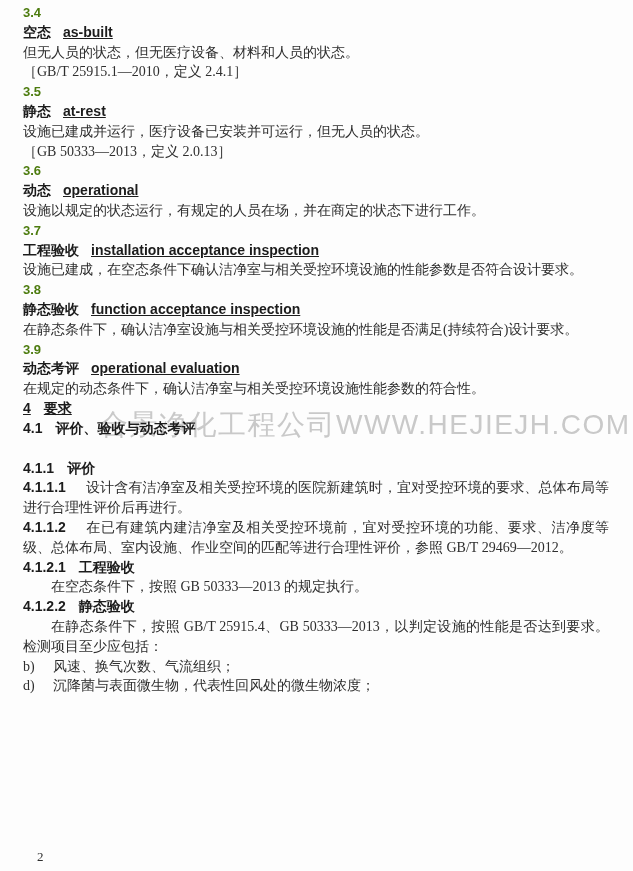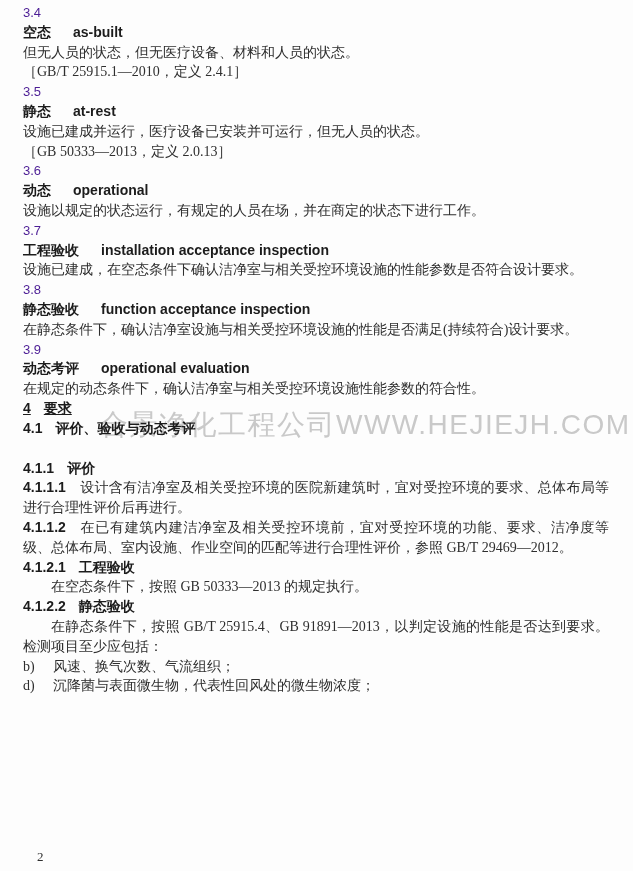--- a/index.html
+++ b/index.html
@@ -17,46 +17,46 @@
     position: absolute;
     left: 23px;
     top: 3px;
     width: 586px;
     line-height: 19.8px;
   }
   .content p, .content div { margin: 0; padding: 0; }
 
   
   .term-section { }
-  .term-number { font-family: "Liberation Sans", sans-serif; font-size: 13px; color: #4c1d95; }
+  .term-number { font-family: "Liberation Sans", sans-serif; font-size: 13px; color: #4d7c0f; font-weight: bold; }
   .term-heading {
     margin-left: 33px;
     font-family: "Liberation Sans", sans-serif;
     font-weight: bold;
     color: #1c1c1c;
   }
-  .term-heading .en { margin-left: 22px; }
+  .term-heading .en { margin-left: 12px; text-decoration: underline; }
   .term-definition { margin-left: 33px; }
   .term-source { margin-left: 33px; }
 
   
   .h {
     font-family: "Liberation Sans", sans-serif;
     font-weight: bold;
     color: #1c1c1c;
   }
   .h .hnum { margin-right: 13px; }
   .h1 { margin-top: 13px; text-decoration: underline; }
   .h2 { margin-top: 23px; }
   .para { text-align: justify; }
   .para .cnum {
     font-family: "Liberation Sans", sans-serif;
     font-weight: bold;
     color: #1c1c1c;
-    margin-right: 14px;
+    margin-right: 20px;
   }
   .p4111 { margin-top: 8px; }
   .s412  { margin-top: 7px; }
   .s4121 { margin-top: 9px; }
   .p4121 { margin-top: 13px; text-indent: 2em; }
   .s4122 { margin-top: 10px; }
   .p4122 { margin-top: 7px; text-indent: 2em; }
 
   
   .checklist { }
@@ -168,21 +168,21 @@
     <div class="h s4121">
       <span class="hnum">4.1.2.1</span><span>工程验收</span>
     </div>
 
     <p class="para p4121">在空态条件下，按照 GB 50333—2013 的规定执行。</p>
 
     <div class="h s4122">
       <span class="hnum">4.1.2.2</span><span>静态验收</span>
     </div>
 
-    <p class="para p4122">在静态条件下，按照 GB/T 25915.4、GB 91891—2013，以判定设施的性能是否达到要求。检测项目至少应包括：</p>
+    <p class="para p4122">在静态条件下，按照 GB/T 25915.4、GB 50333—2013，以判定设施的性能是否达到要求。检测项目至少应包括：</p>
 
     <div class="checklist">
       <div class="check-item">
         <span class="lbl">b)</span><span>风速、换气次数、气流组织；</span>
       </div>
       <div class="check-item">
         <span class="lbl">d)</span><span>沉降菌与表面微生物，代表性回风处的微生物浓度；</span>
       </div>
     </div>
 

